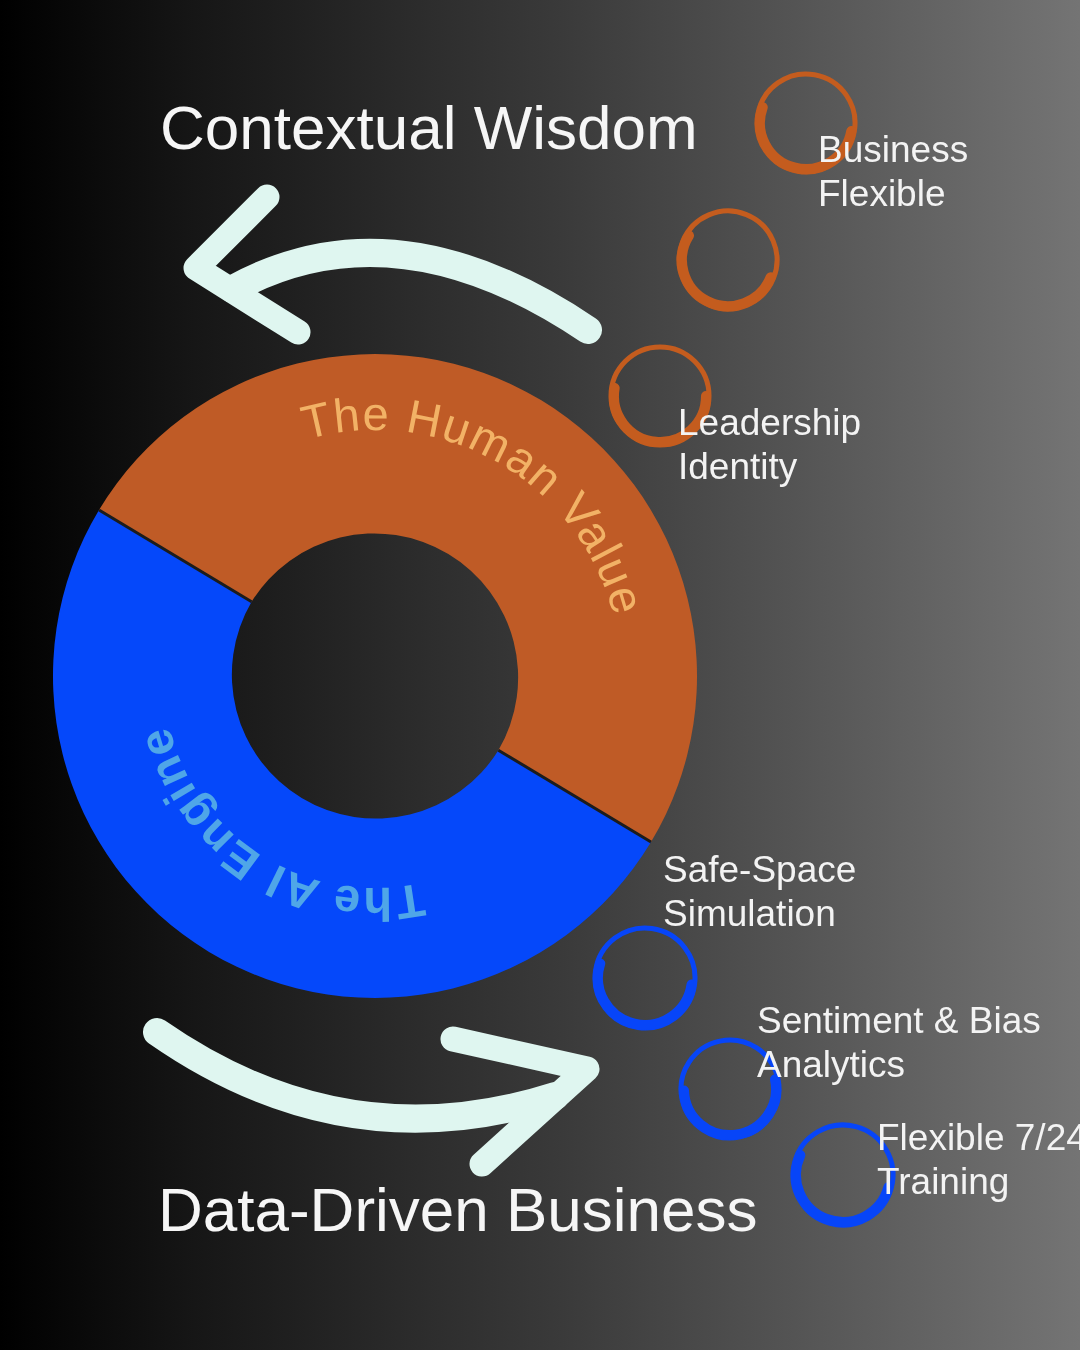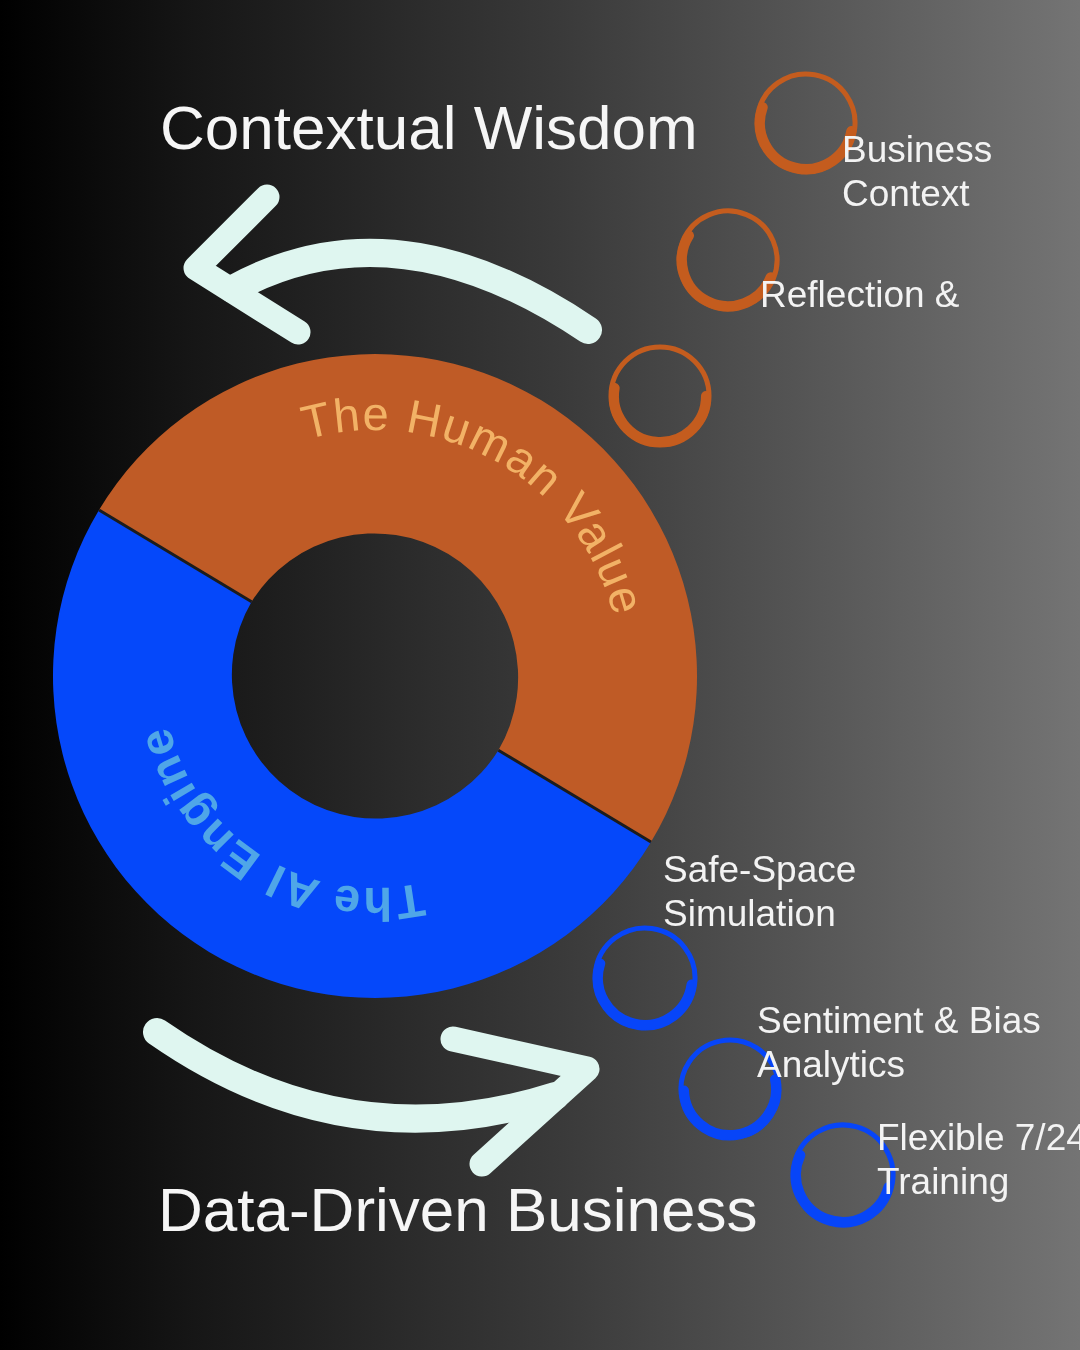--- a/index.html
+++ b/index.html
@@ -22,21 +22,21 @@
   .heading.top{left:160px;top:100px;}
   .heading.bottom{left:158px;top:1182px;}
   .label{
     position:absolute;
     color:#F3F3F3;
     font-size:37px;
     line-height:44px;
     white-space:nowrap;
   }
   .label span{display:block;}
-  .lbl-1{left:842px;top:128px;}
+  .lbl-1{left:818px;top:128px;}
   .lbl-2{left:760px;top:273px;}
   .lbl-3{left:678px;top:401px;}
   .lbl-4{left:663px;top:848px;}
   .lbl-5{left:757px;top:999px;}
   .lbl-6{left:877px;top:1116px;}
 </style>
 </head>
 <body>
 
 <div class="canvas">
@@ -96,24 +96,27 @@
       <circle r="50" stroke-width="5"></circle>
       <path stroke-width="10" stroke-linecap="round" d="M 47 0 A 47 47 0 1 1 -46.3 -8.2"></path>
     </g>
   </svg>
 
   <div class="heading top">Contextual Wisdom</div>
   <div class="heading bottom">Data-Driven Business</div>
 
   <div class="label lbl-1">
     <span>Business</span>
-    <span>Context</span>
+    <span>Flexible</span>
   </div>
   <div class="label lbl-2">
-    <span>Reflection &amp;</span>
+  </div>
+  <div class="label lbl-3">
+    <span>Leadership</span>
+    <span>Identity</span>
   </div>
 
   <div class="label lbl-4">
     <span>Safe-Space</span>
     <span>Simulation</span>
   </div>
   <div class="label lbl-5">
     <span>Sentiment &amp; Bias</span>
     <span>Analytics</span>
   </div>

